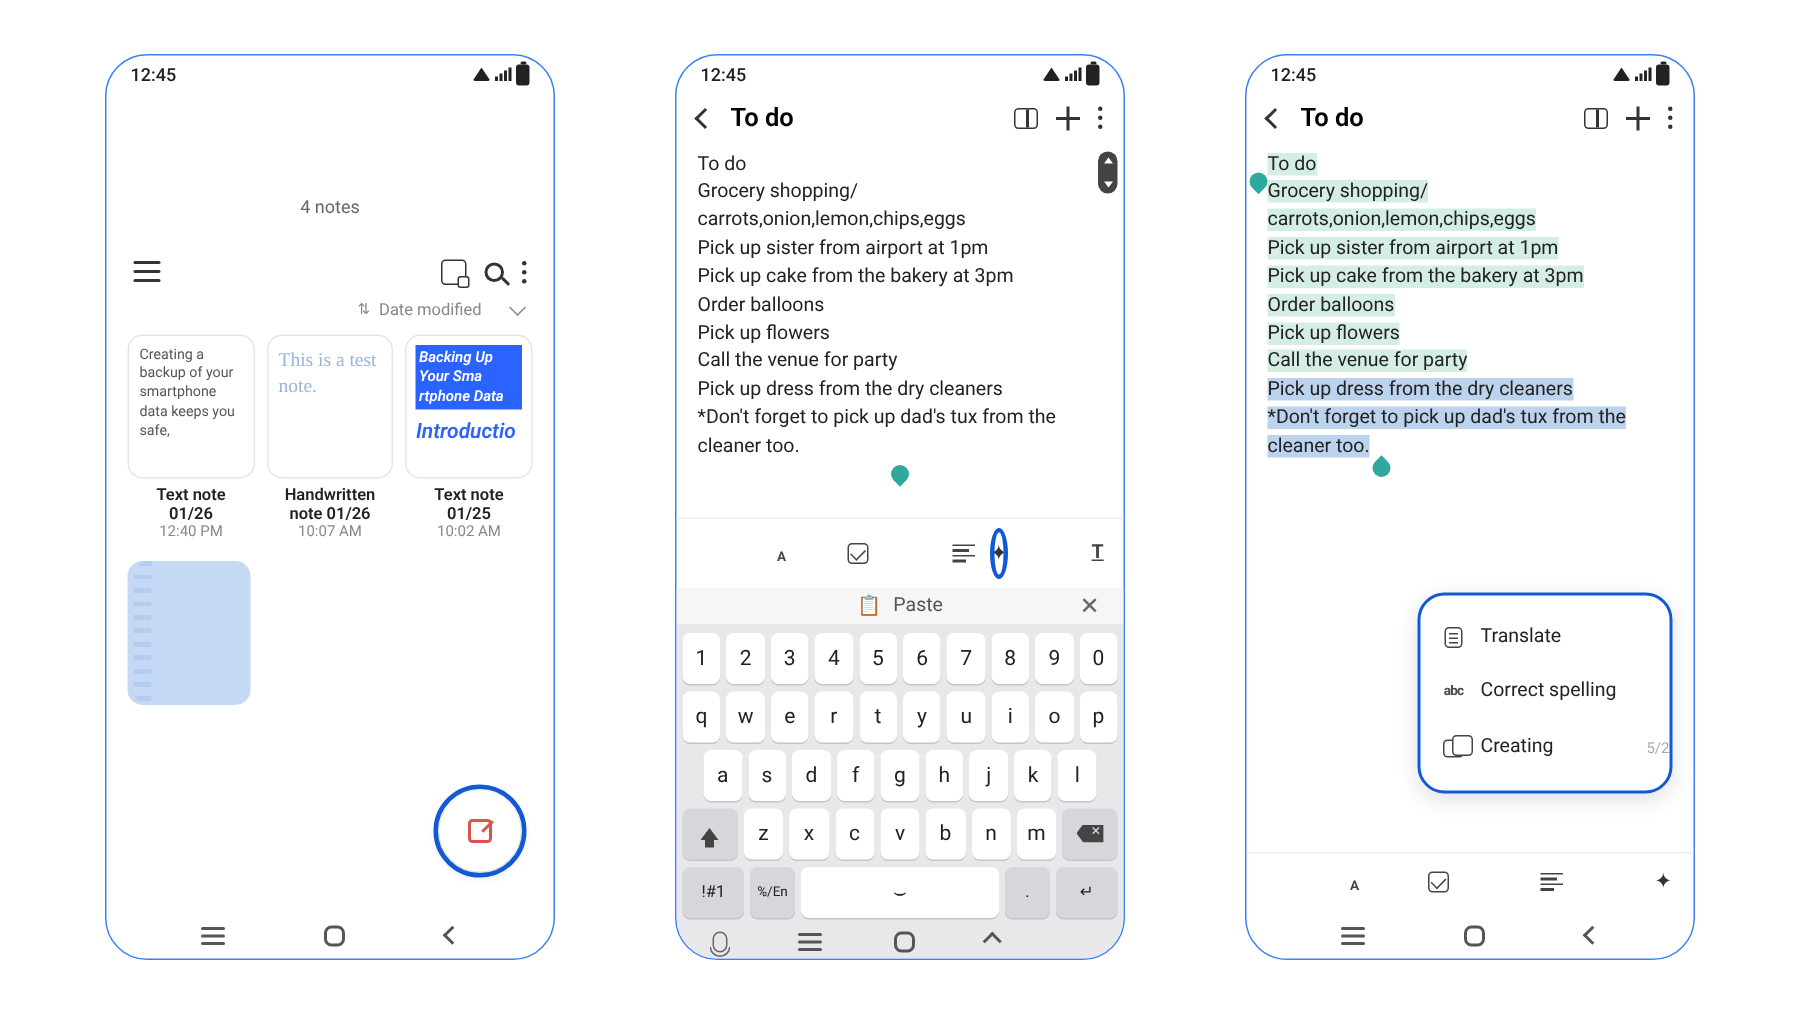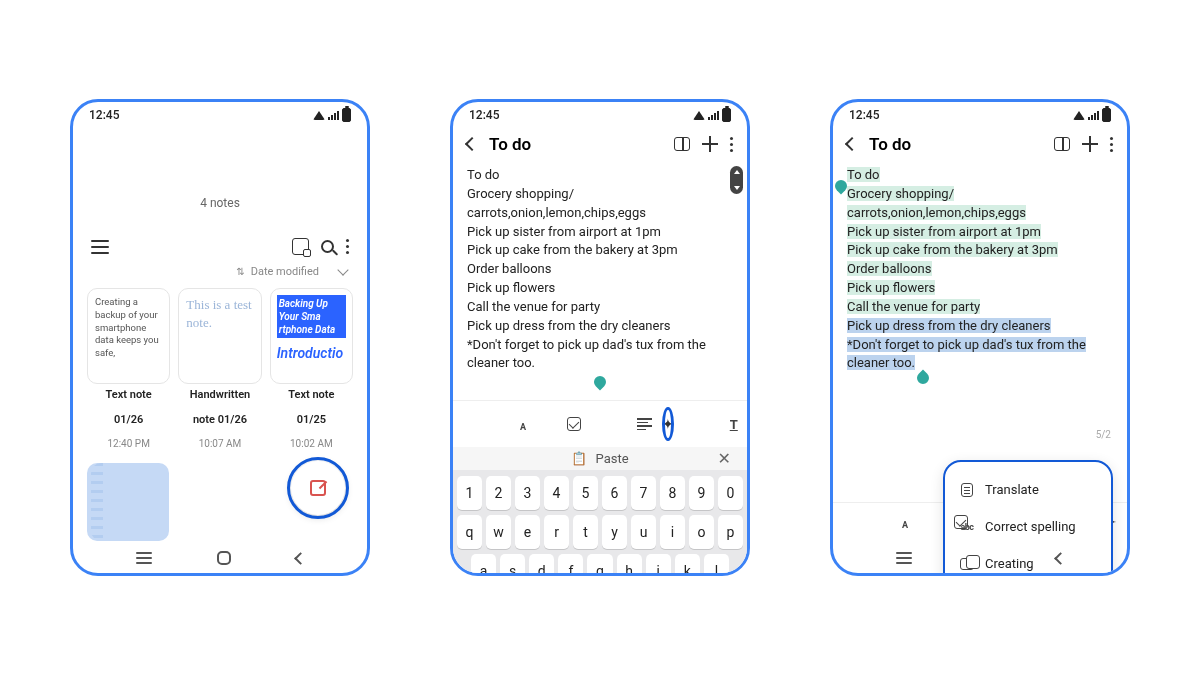--- a/index.html
+++ b/index.html
@@ -8,22 +8,22 @@
     background: #fff;
     width: 1200px;
     height: 675px;
     display: flex;
     justify-content: space-around;
     align-items: center;
     padding: 15px 30px;
   }
   .phone {
     width: 300px;
-    height: 477px;
-    border: 3px solid #3b82f6;
+    height: 604px;
+    border: 1px solid #3b82f6;
     border-radius: 28px;
     background: #fff;
     display: flex;
     flex-direction: column;
     overflow: hidden;
     position: relative;
   }
   
   .status-bar {
     display: flex;
@@ -75,21 +75,21 @@
   .s1-sort{display:flex;justify-content:flex-end;align-items:center;gap:6px;padding:4px 20px 10px;font-size:11px;color:#888;}
   .sort-icon{font-size:10px;}
   .sort-arrow{width:8px;height:8px;border-right:1.5px solid #888;border-bottom:1.5px solid #888;transform:rotate(45deg);margin-bottom:3px;}
 
   .s1-grid{display:grid;grid-template-columns:repeat(3,1fr);gap:8px;padding:0 14px;}
   .card{border:1px solid #e5e5e5;border-radius:10px;padding:7px;font-size:9.5px;color:#555;height:96px;overflow:hidden;line-height:1.35;}
   .card.hand{color:#9bb5d8;font-family:cursive;font-size:13px;}
   .card.hl{padding:6px;}
   .hl-block{background:#2b63ff;color:#fff;font-style:italic;font-weight:600;padding:2px;font-size:10px;line-height:1.3;}
   .hl-intro{color:#2b63ff;font-style:italic;font-weight:600;font-size:14px;margin-top:6px;}
-  .card-meta{display:flex;flex-direction:column;align-items:center;gap:12px;margin-top:4px;}
+  .card-meta{display:flex;flex-direction:column;align-items:center;gap:0;margin-top:4px;}
   .card-title{font-size:11px;font-weight:600;color:#222;text-align:center;}
   .card-time{font-size:10px;color:#888;text-align:center;}
   .folder-card{width:82px;height:96px;background:#c5d9f5;border-radius:10px;margin:14px 0 0 14px;position:relative;}
   .folder-card::before{content:"";position:absolute;left:4px;top:0;bottom:0;width:12px;background:repeating-linear-gradient(#b3cdf0 0 3px,#c5d9f5 3px 9px);border-top-left-radius:10px;border-bottom-left-radius:10px;}
 
   .fab{position:absolute;right:22px;bottom:58px;width:54px;height:54px;border-radius:50%;background:#fff;box-shadow:0 2px 8px rgba(0,0,0,0.2);display:flex;align-items:center;justify-content:center;}
   .fab-circle{position:absolute;inset:-4px;border:3px solid #1259d6;border-radius:50%;}
   .fab-pen{width:16px;height:16px;border:2px solid #d9534f;border-radius:3px;position:relative;}
   .fab-pen::after{content:"";position:absolute;width:10px;height:2px;background:#d9534f;transform:rotate(-45deg);top:2px;right:-4px;}
 

